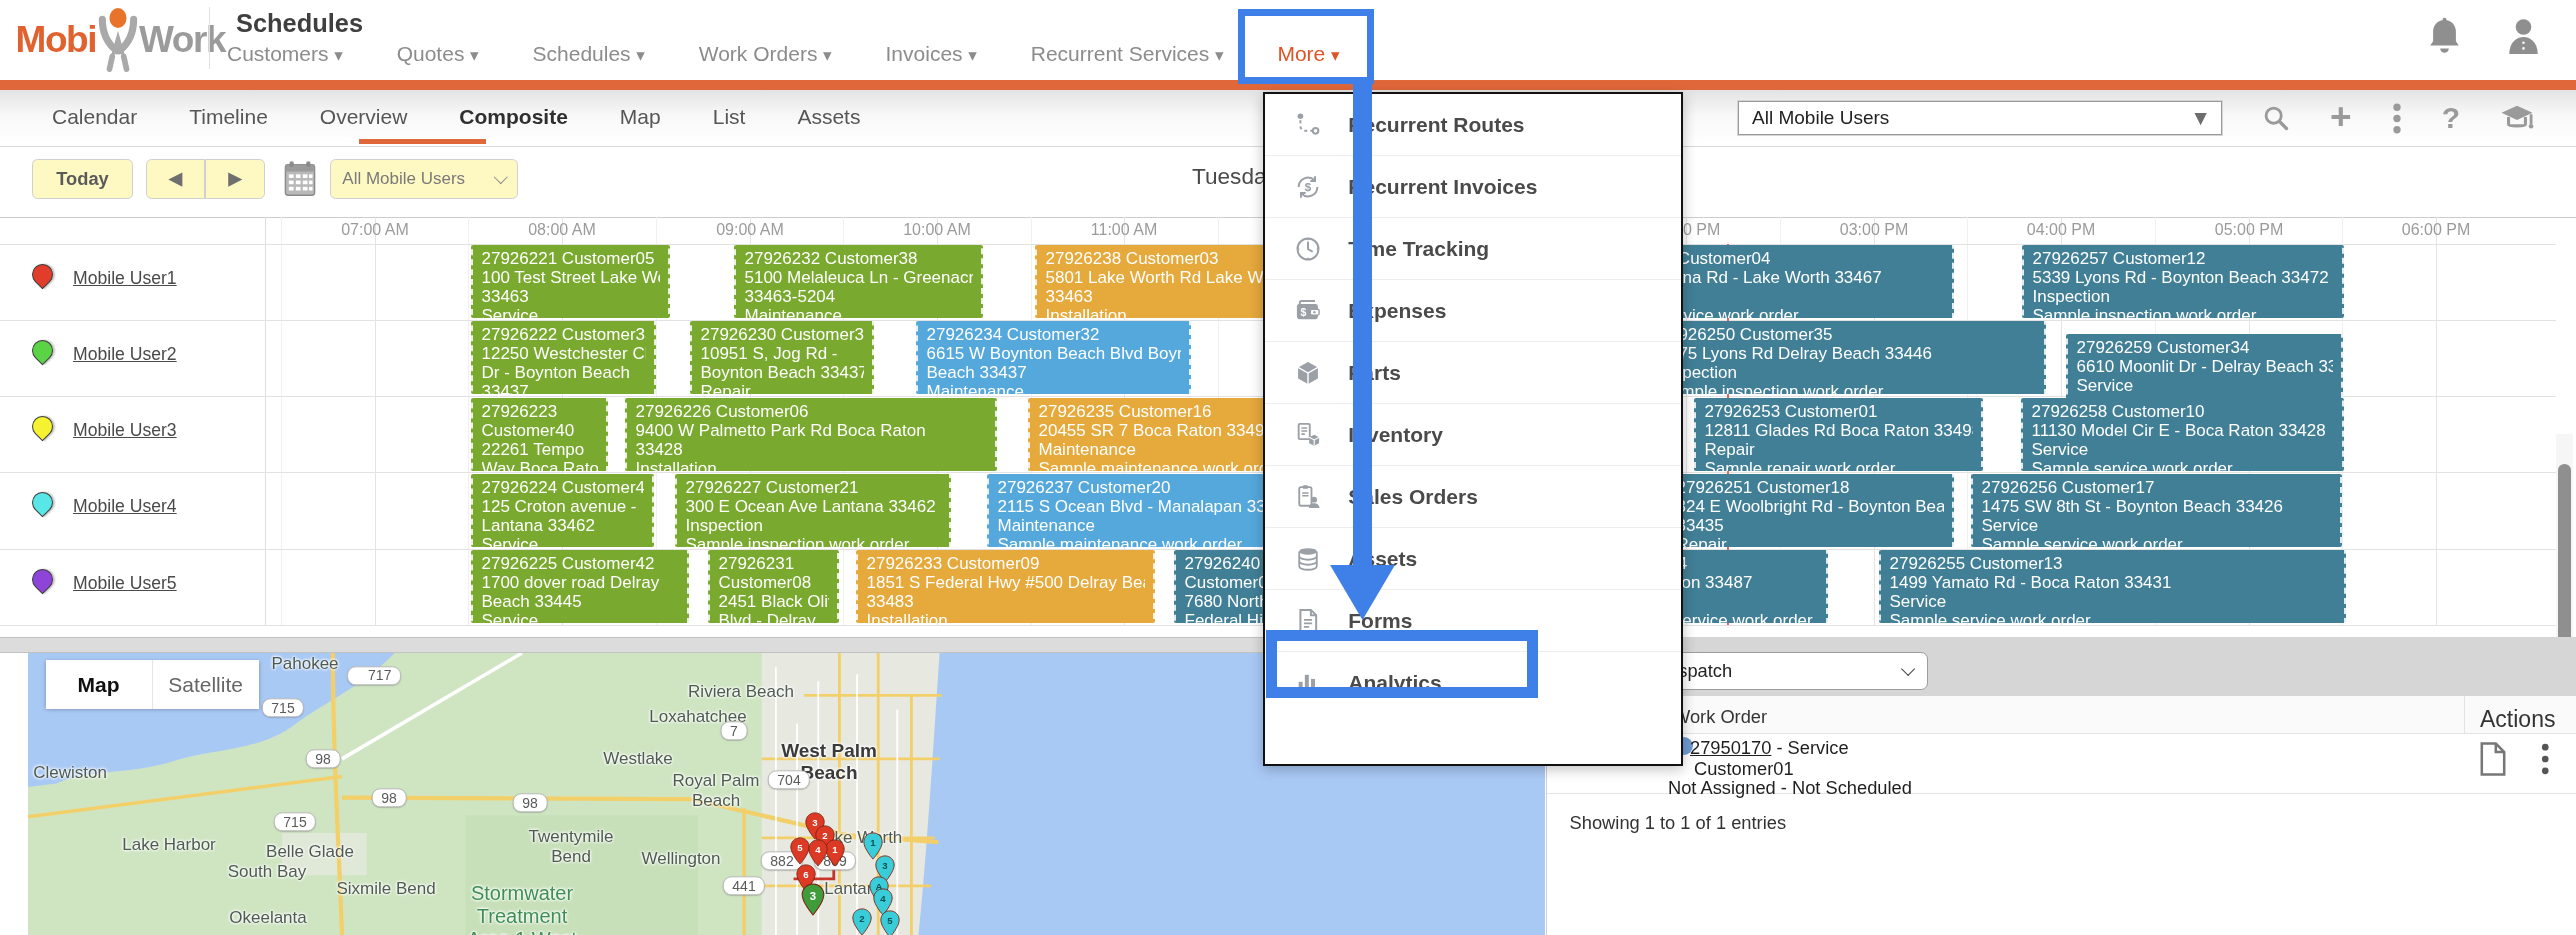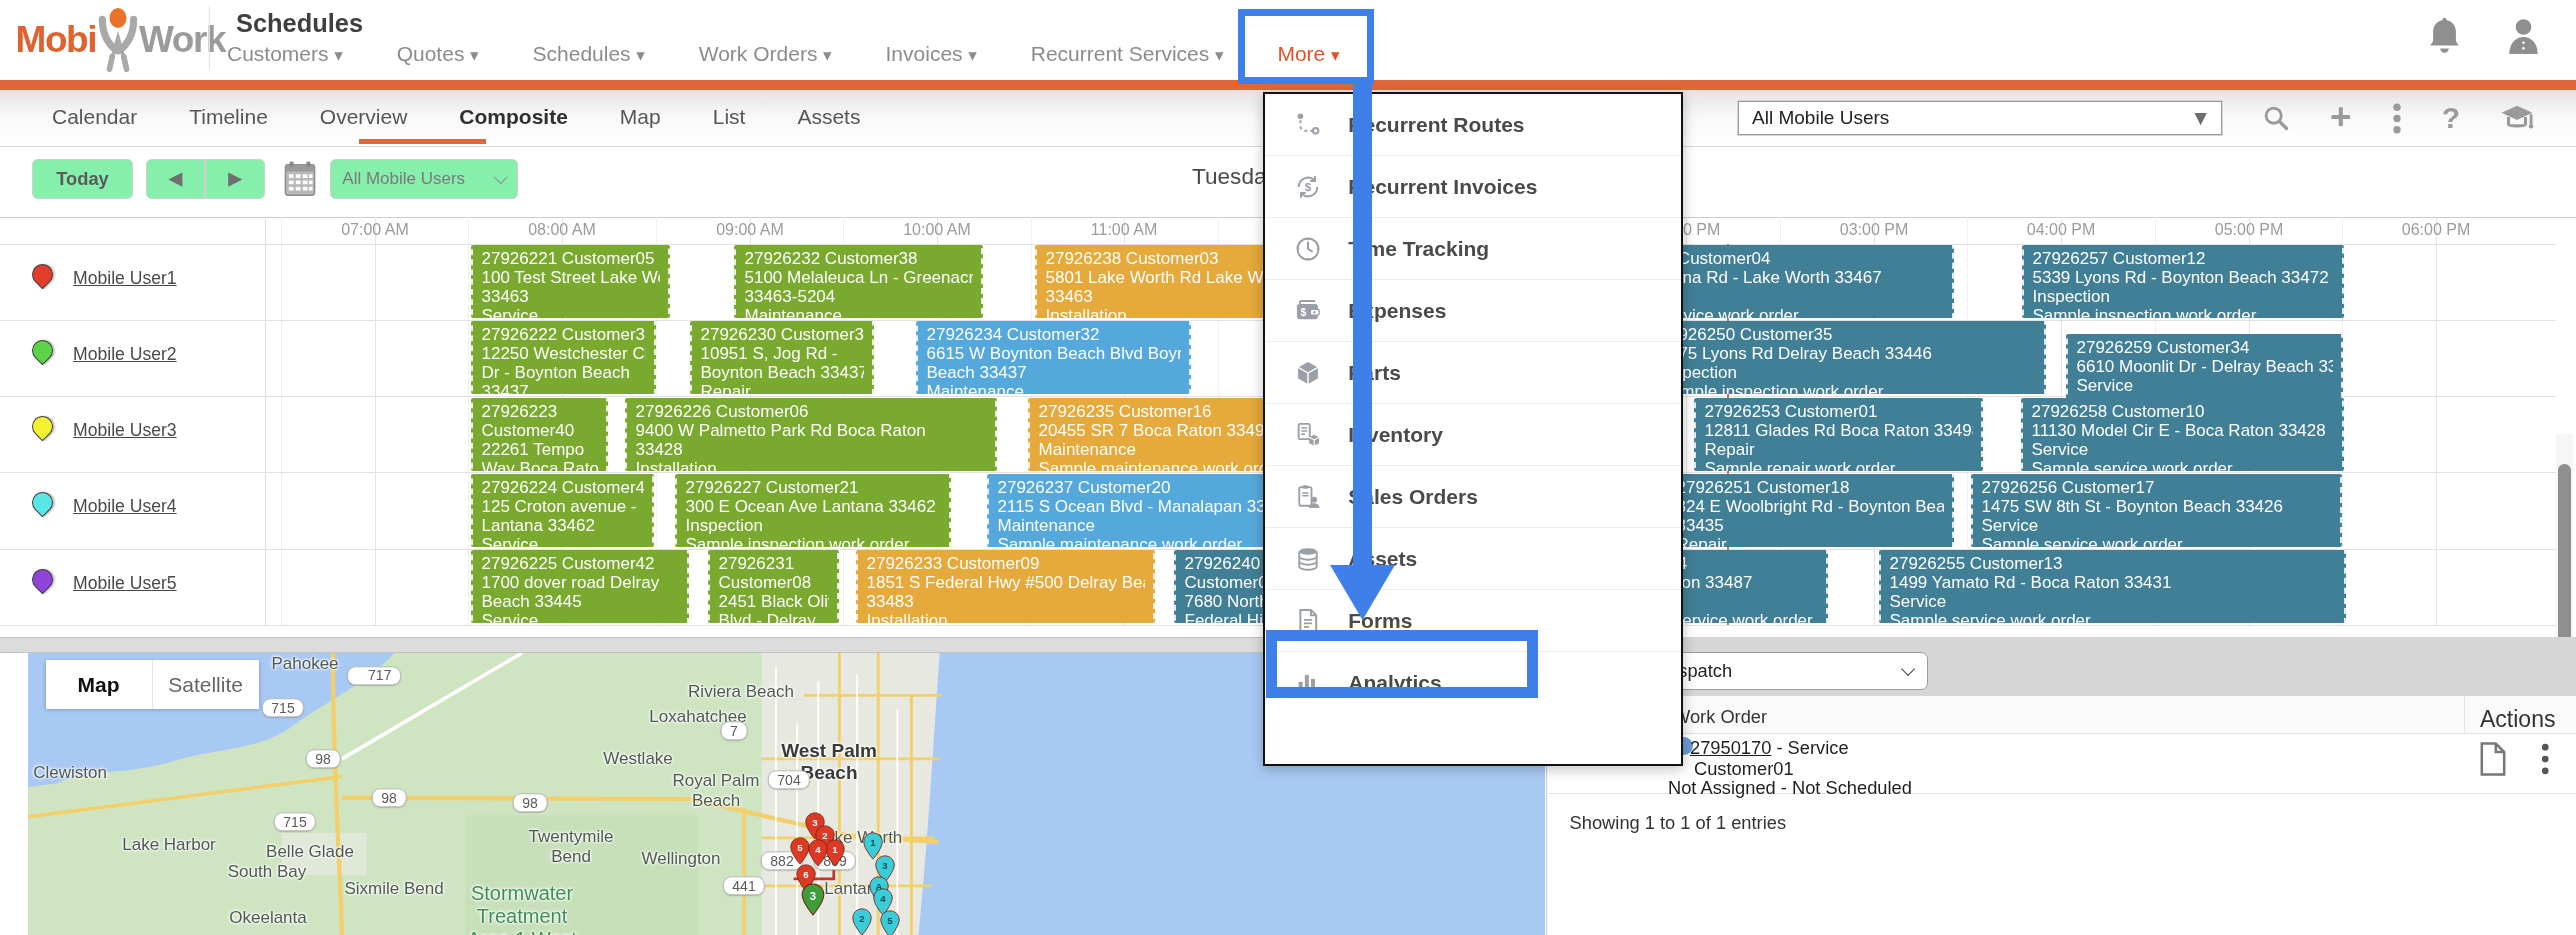--- a/index.html
+++ b/index.html
@@ -24,21 +24,21 @@
   .tab{font-size:21px;color:#565656;white-space:nowrap;cursor:pointer;padding-bottom:2.8px;}
   .tab.active{color:#2f2f2f;font-weight:bold;}
   #tab-underline{position:absolute;left:359px;top:49px;width:127px;height:5px;background:#e0673a;}
   #tabbar-right{position:absolute;right:42px;top:11.3px;display:flex;align-items:center;gap:40px;}
   #filter-select{width:459px;height:32px;border:1.4px solid #9a9a9a;outline:0.7px solid #d5d5d5;background:#fff;display:flex;align-items:center;justify-content:space-between;padding:0 10px 0 12.7px;}
   #filter-select .val{font-size:19px;color:#222;}
   #filter-select .tri{font-size:21px;color:#6d6d6d;}
   .toolico{color:#9a9a9a;font-size:24px;line-height:1;}
   
   #toolbar{position:absolute;left:0;top:146px;width:2576px;height:71px;background:#fff;}
-  .btn{position:absolute;top:12.7px;height:40px;border:1.4px solid #cfcfcf;border-radius:5.6px;background:#86efac;display:flex;align-items:center;justify-content:center;color:#5a5a5a;font-size:18.3px;font-weight:bold;box-sizing:border-box;}
+  .btn{position:absolute;top:12.7px;height:40px;border:1.4px solid #cfcfcf;border-radius:5.6px;background:#fef9c3;display:flex;align-items:center;justify-content:center;color:#5a5a5a;font-size:18.3px;font-weight:bold;box-sizing:border-box;}
   #btn-today{left:32px;width:101px;}
   #btn-prev{left:146px;width:59px;border-radius:5.6px 0 0 5.6px;}
   #btn-next{left:205px;width:60px;border-radius:0 5.6px 5.6px 0;border-left:0.7px solid #cfcfcf;}
   .arrowglyph{font-size:17px;color:#6f6f6f;}
   #mini-select{left:330px;width:188px;font-weight:normal;color:#7a7a7a;justify-content:space-between;padding:0 11.3px;font-size:17px;}
   #mini-select .chev{width:8.5px;height:8.5px;border-right:1.4px solid #8a8a8a;border-bottom:1.4px solid #8a8a8a;transform:rotate(45deg);margin-top:-4.2px;}
   #date-title{position:absolute;left:1192px;top:18.3px;font-size:22.6px;color:#4a4a4a;}
   
   #grid{position:absolute;left:0;top:217px;width:2576px;height:408px;background:#fff;}
   .hline{position:absolute;top:0;height:408px;width:0.7px;background:#f0f0f0;}
@@ -492,21 +492,21 @@
     <div id="map-controls">
       <div class="mapbtn sel">Map</div>
       <div class="mapbtn uns">Satellite</div>
     </div>
     <div id="map-labels">
         <div class="maplabel" style="left: 277px; top: 11.3px;">Pahokee</div>
         <div class="maplabel" style="left: 42px; top: 120px;">Clewiston</div>
         <div class="maplabel" style="left: 141px; top: 192px;">Lake Harbor</div>
         <div class="maplabel" style="left: 282px; top: 199px;">Belle Glade</div>
         <div class="maplabel" style="left: 239px; top: 219px;">South Bay</div>
-        <div class="maplabel" style="left: 366px; top: 236px;">Sixmile Bend</div>
+        <div class="maplabel" style="left: 358px; top: 236px;">Sixmile Bend</div>
         <div class="maplabel" style="left: 240px; top: 265px;">Okeelanta</div>
         <div class="maplabel green" style="left: 494px; top: 239px;">Stormwater
 Treatment
 Area 1 West</div>
         <div class="maplabel" style="left: 543px; top: 194px;">Twentymile
 Bend</div>
         <div class="maplabel" style="left: 653px; top: 206px;">Wellington</div>
         <div class="maplabel" style="left: 670px; top: 64px;">Loxahatchee</div>
         <div class="maplabel" style="left: 610px; top: 106px;">Westlake</div>
         <div class="maplabel" style="left: 688px; top: 138px;">Royal Palm

